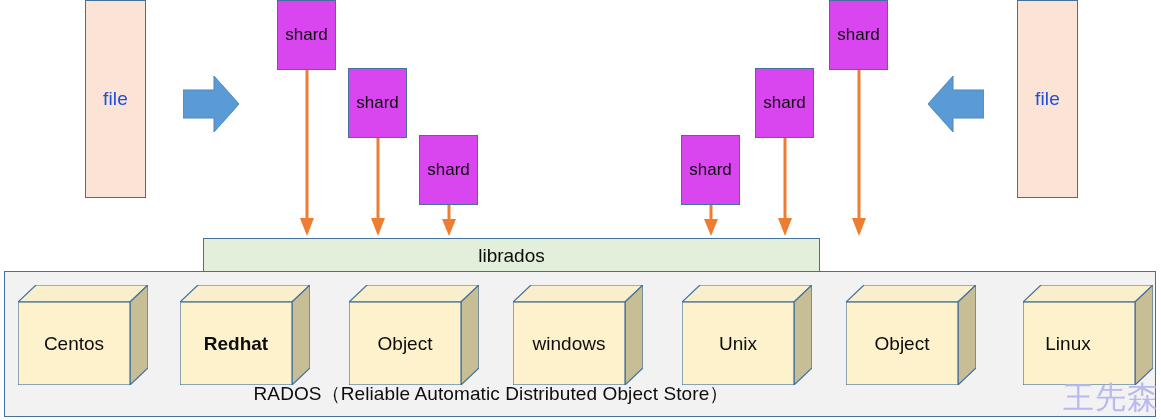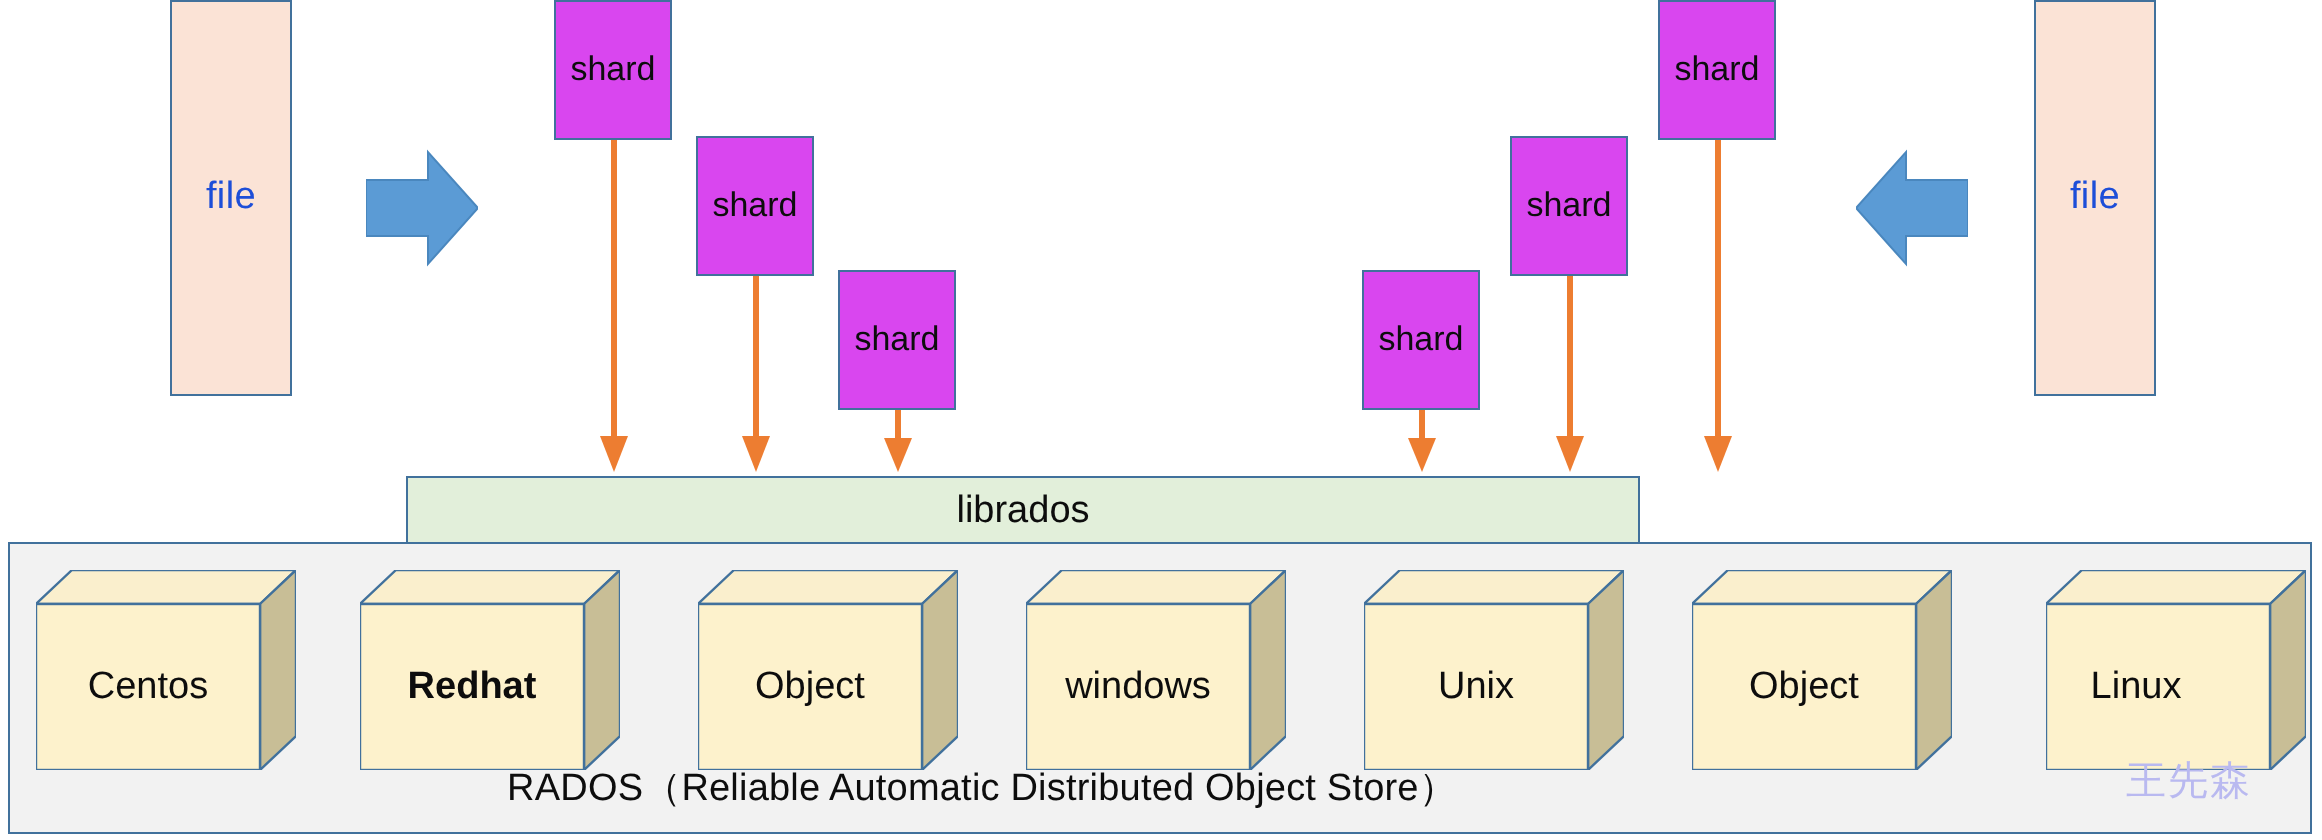--- a/index.html
+++ b/index.html
@@ -121,21 +121,21 @@
     font-size: 19px;
     color: #0d0d0d;
     pointer-events: none;
   }
 
   
   .watermark {
     position: absolute;
     left: 1063px;
     top: 377px;
-    font-size: 20px;
+    font-size: 31px;
     color: #b9b9f0;
     font-family: "DejaVu Sans", sans-serif;
     letter-spacing: 1px;
     white-space: nowrap;
   }
 </style>
 </head>
 <body>
 
 <div id="canvas">

